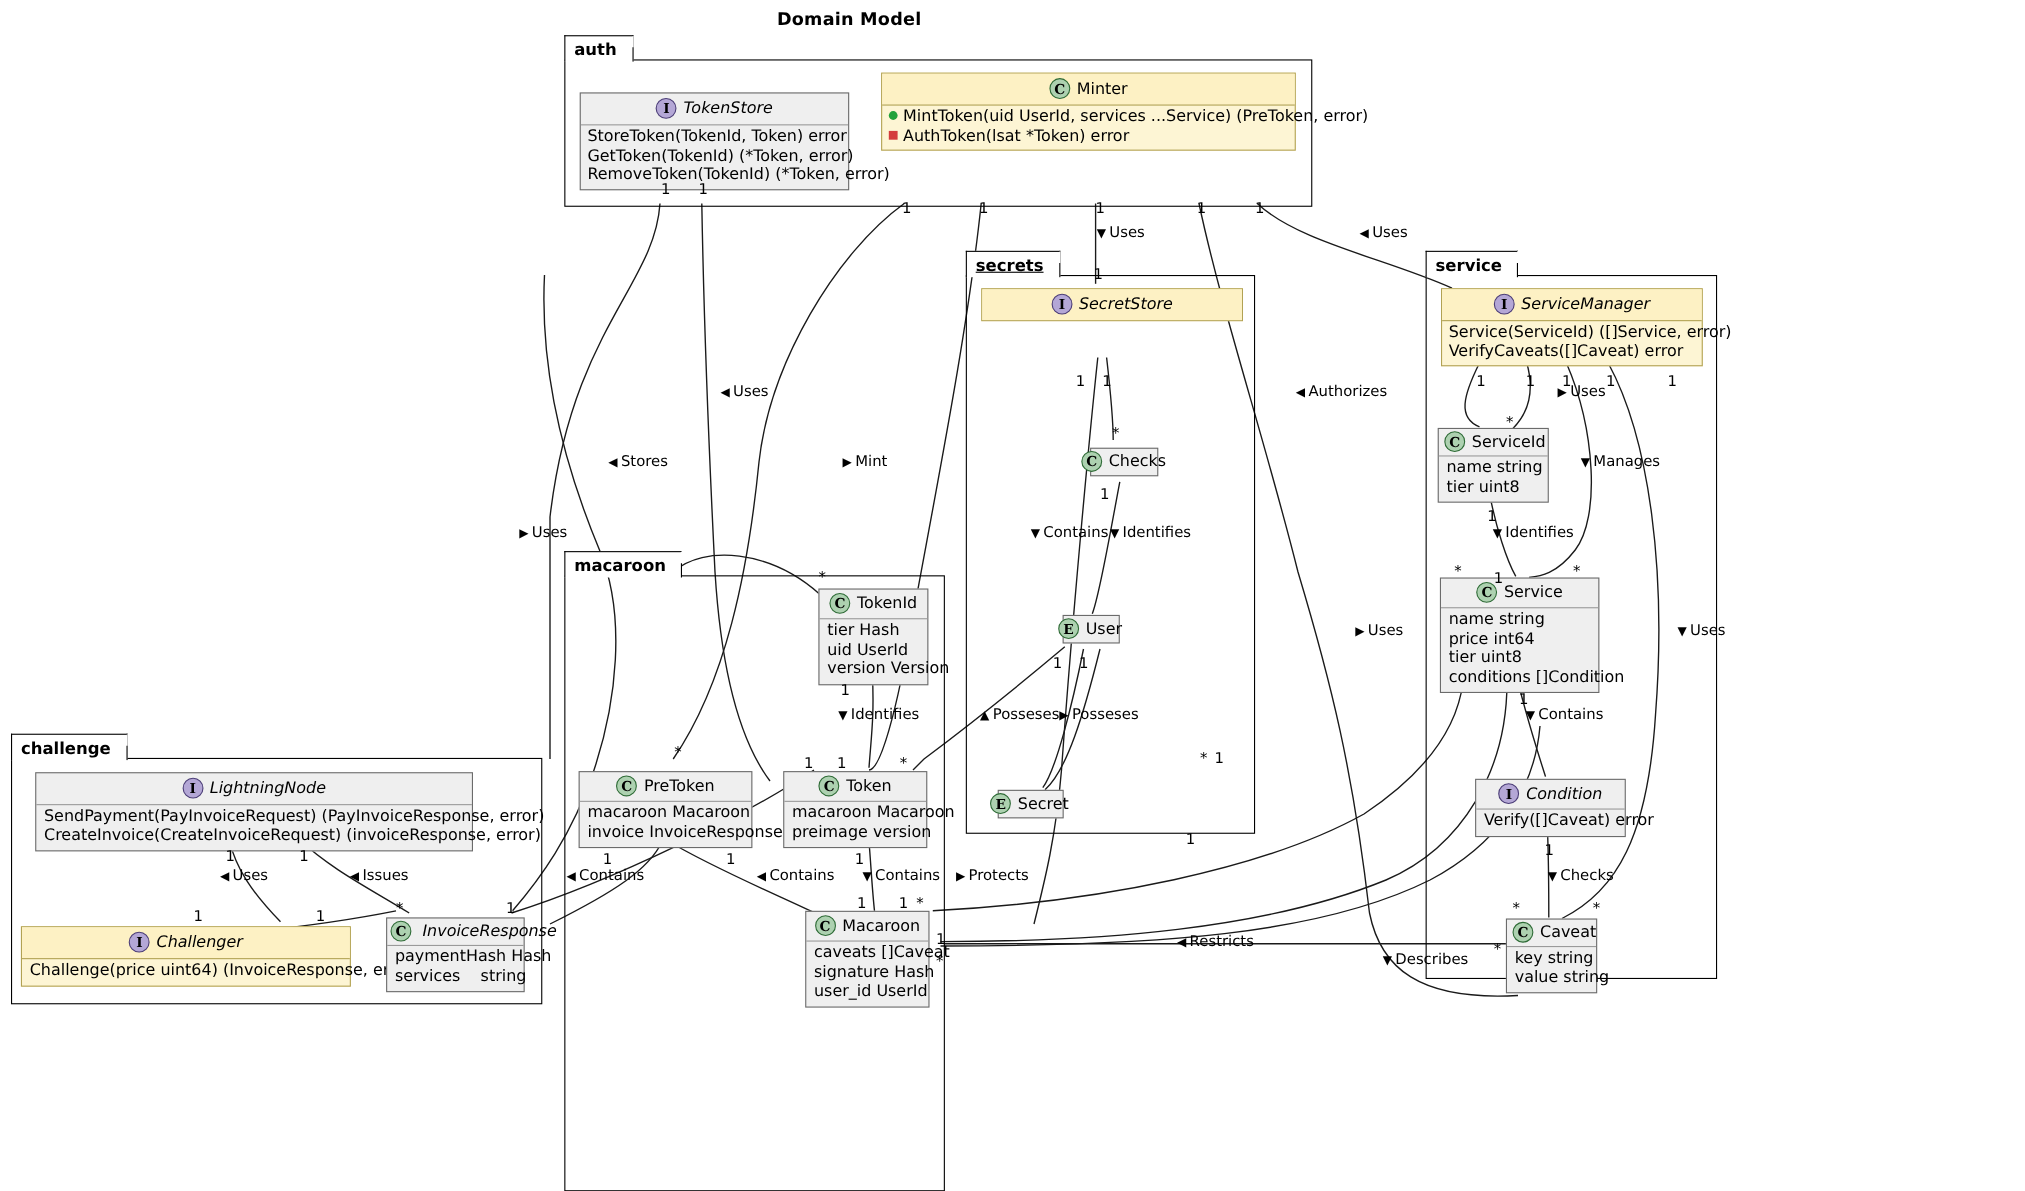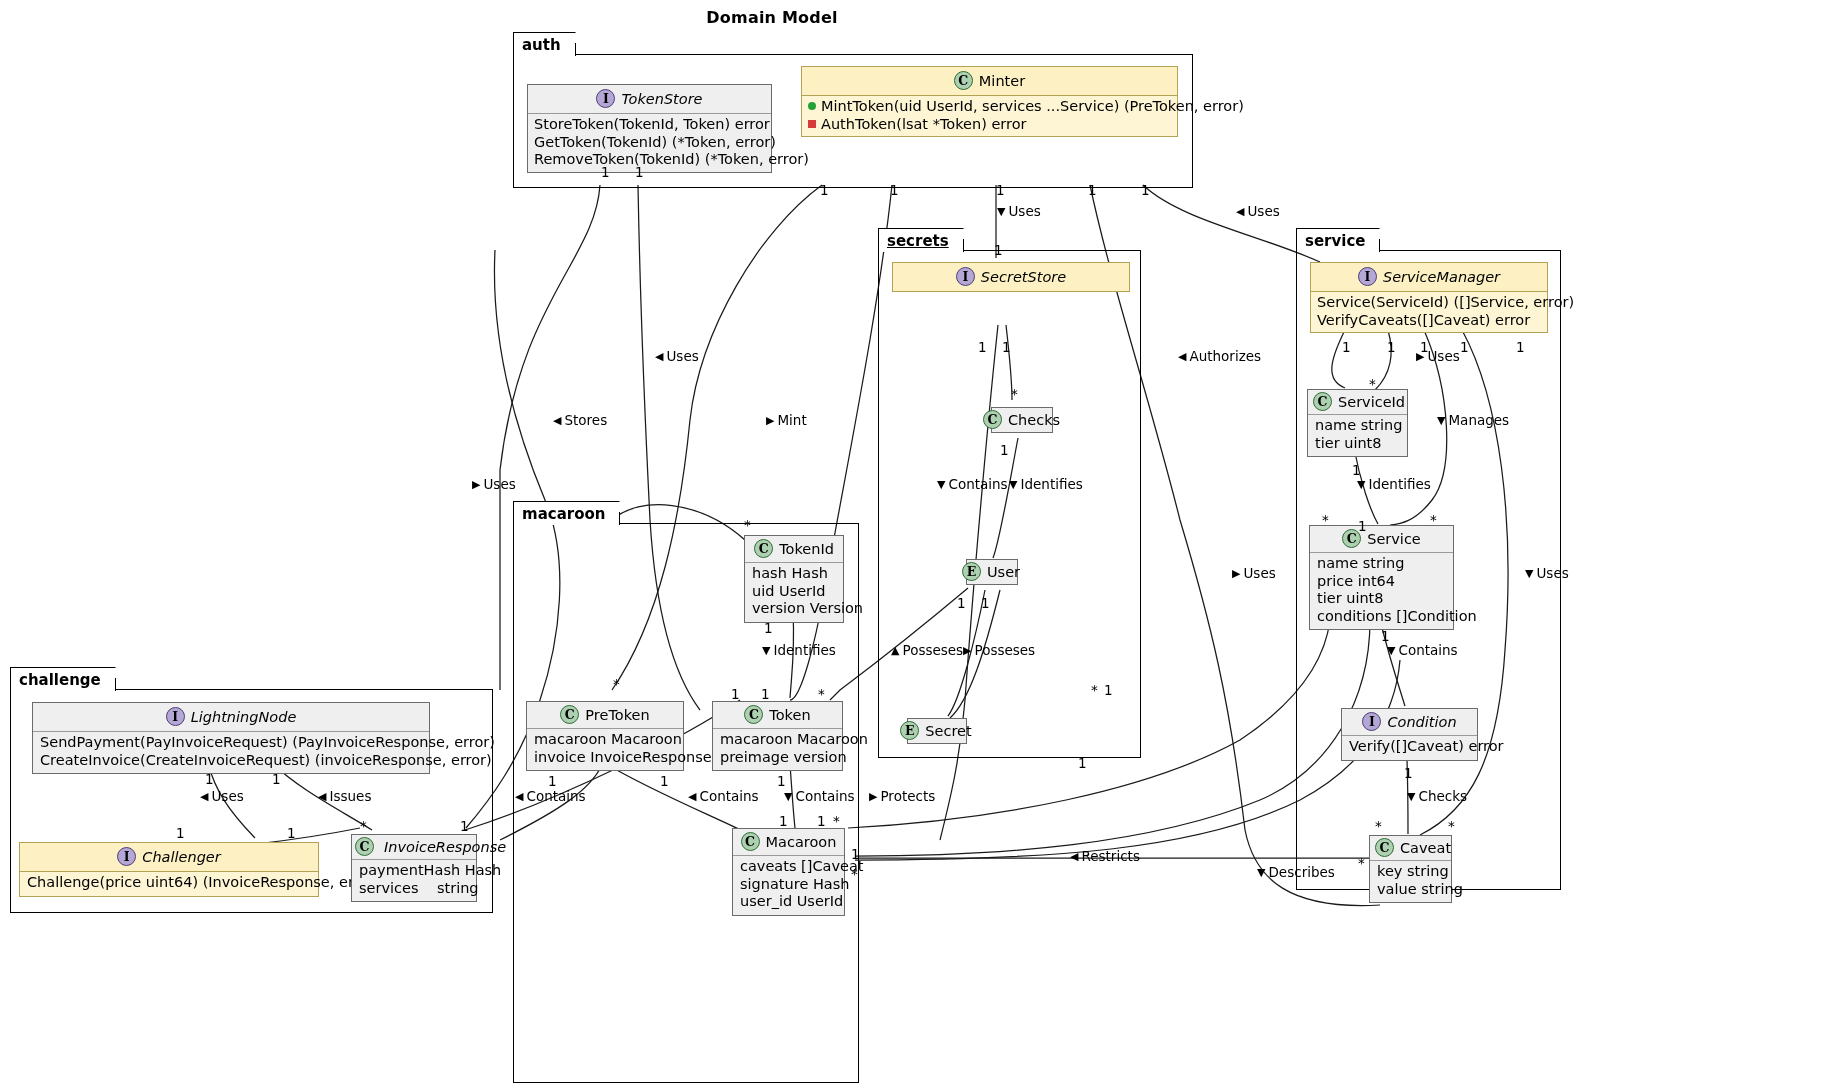--- a/index.html
+++ b/index.html
@@ -233,21 +233,21 @@
       <div class="row">value string</div>
     </div>
   </div>
 
   <div class="cls" style="left:744px;top:535px;width:100px;">
     <div class="hdr" style="padding:3px 6px 4px 6px;">
       <span class="stc C">C</span>
       <span class="nm">TokenId</span>
     </div>
     <div class="sec compact">
-      <div class="row">hash Hash</div>
+      <div class="row">tier Hash</div>
       <div class="row">uid UserId</div>
       <div class="row">version Version</div>
     </div>
   </div>
 
   <div class="cls" style="left:526px;top:701px;width:158px;">
     <div class="hdr" style="padding:3px 6px 4px 6px;">
       <span class="stc C">C</span>
       <span class="nm">PreToken</span>
     </div>

